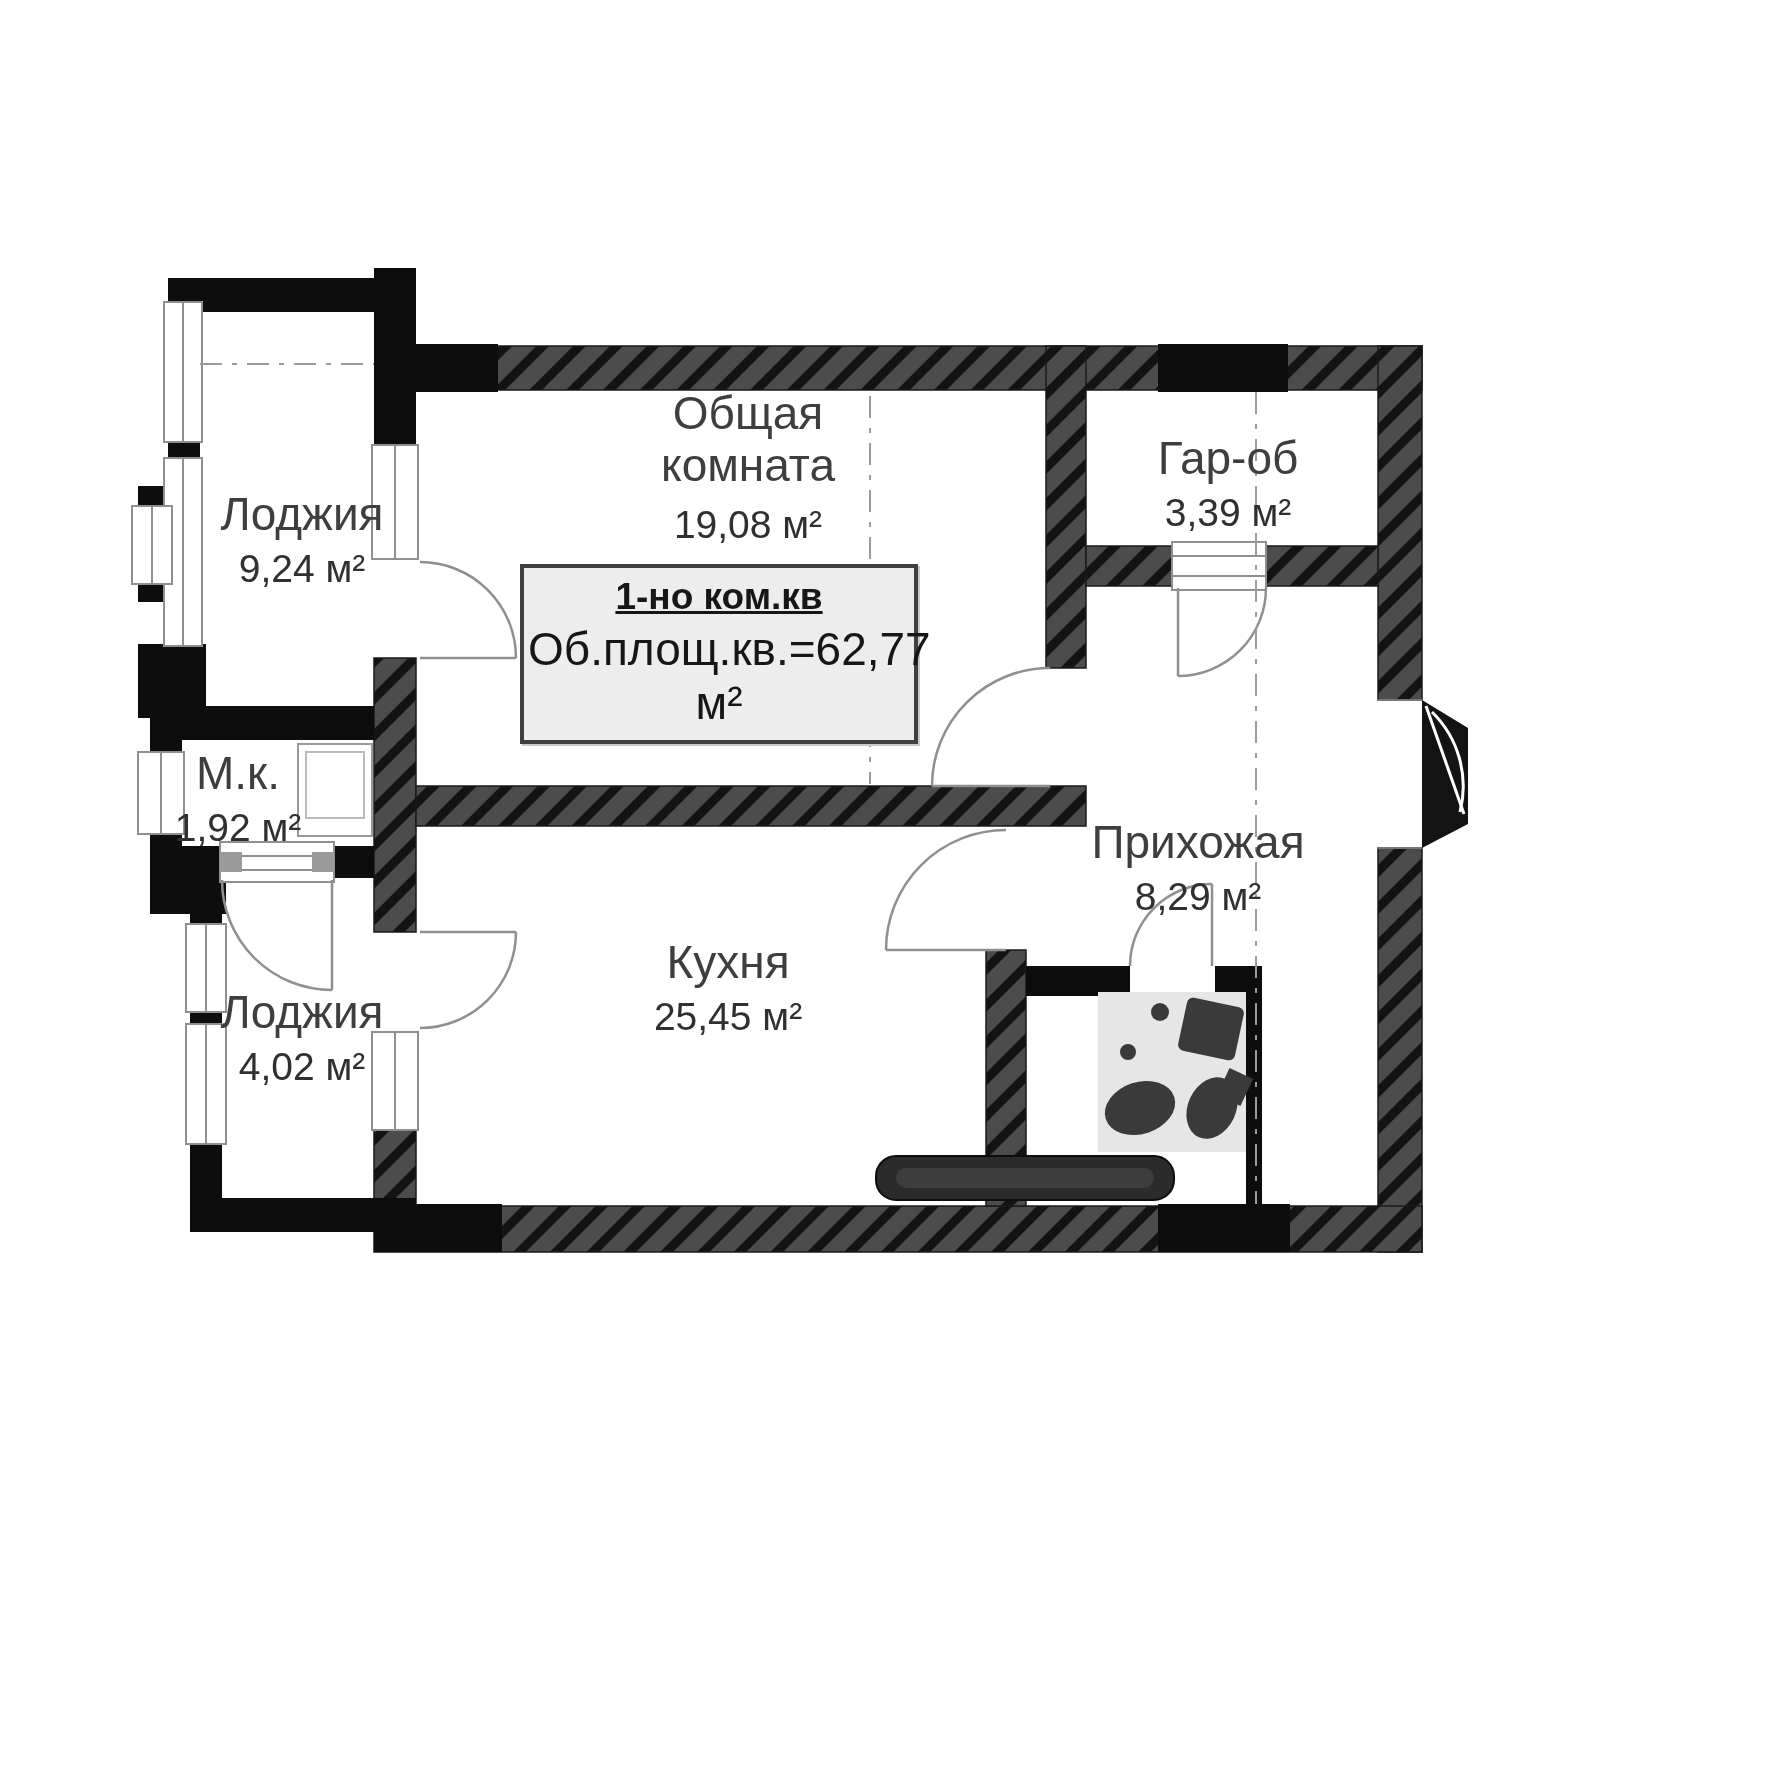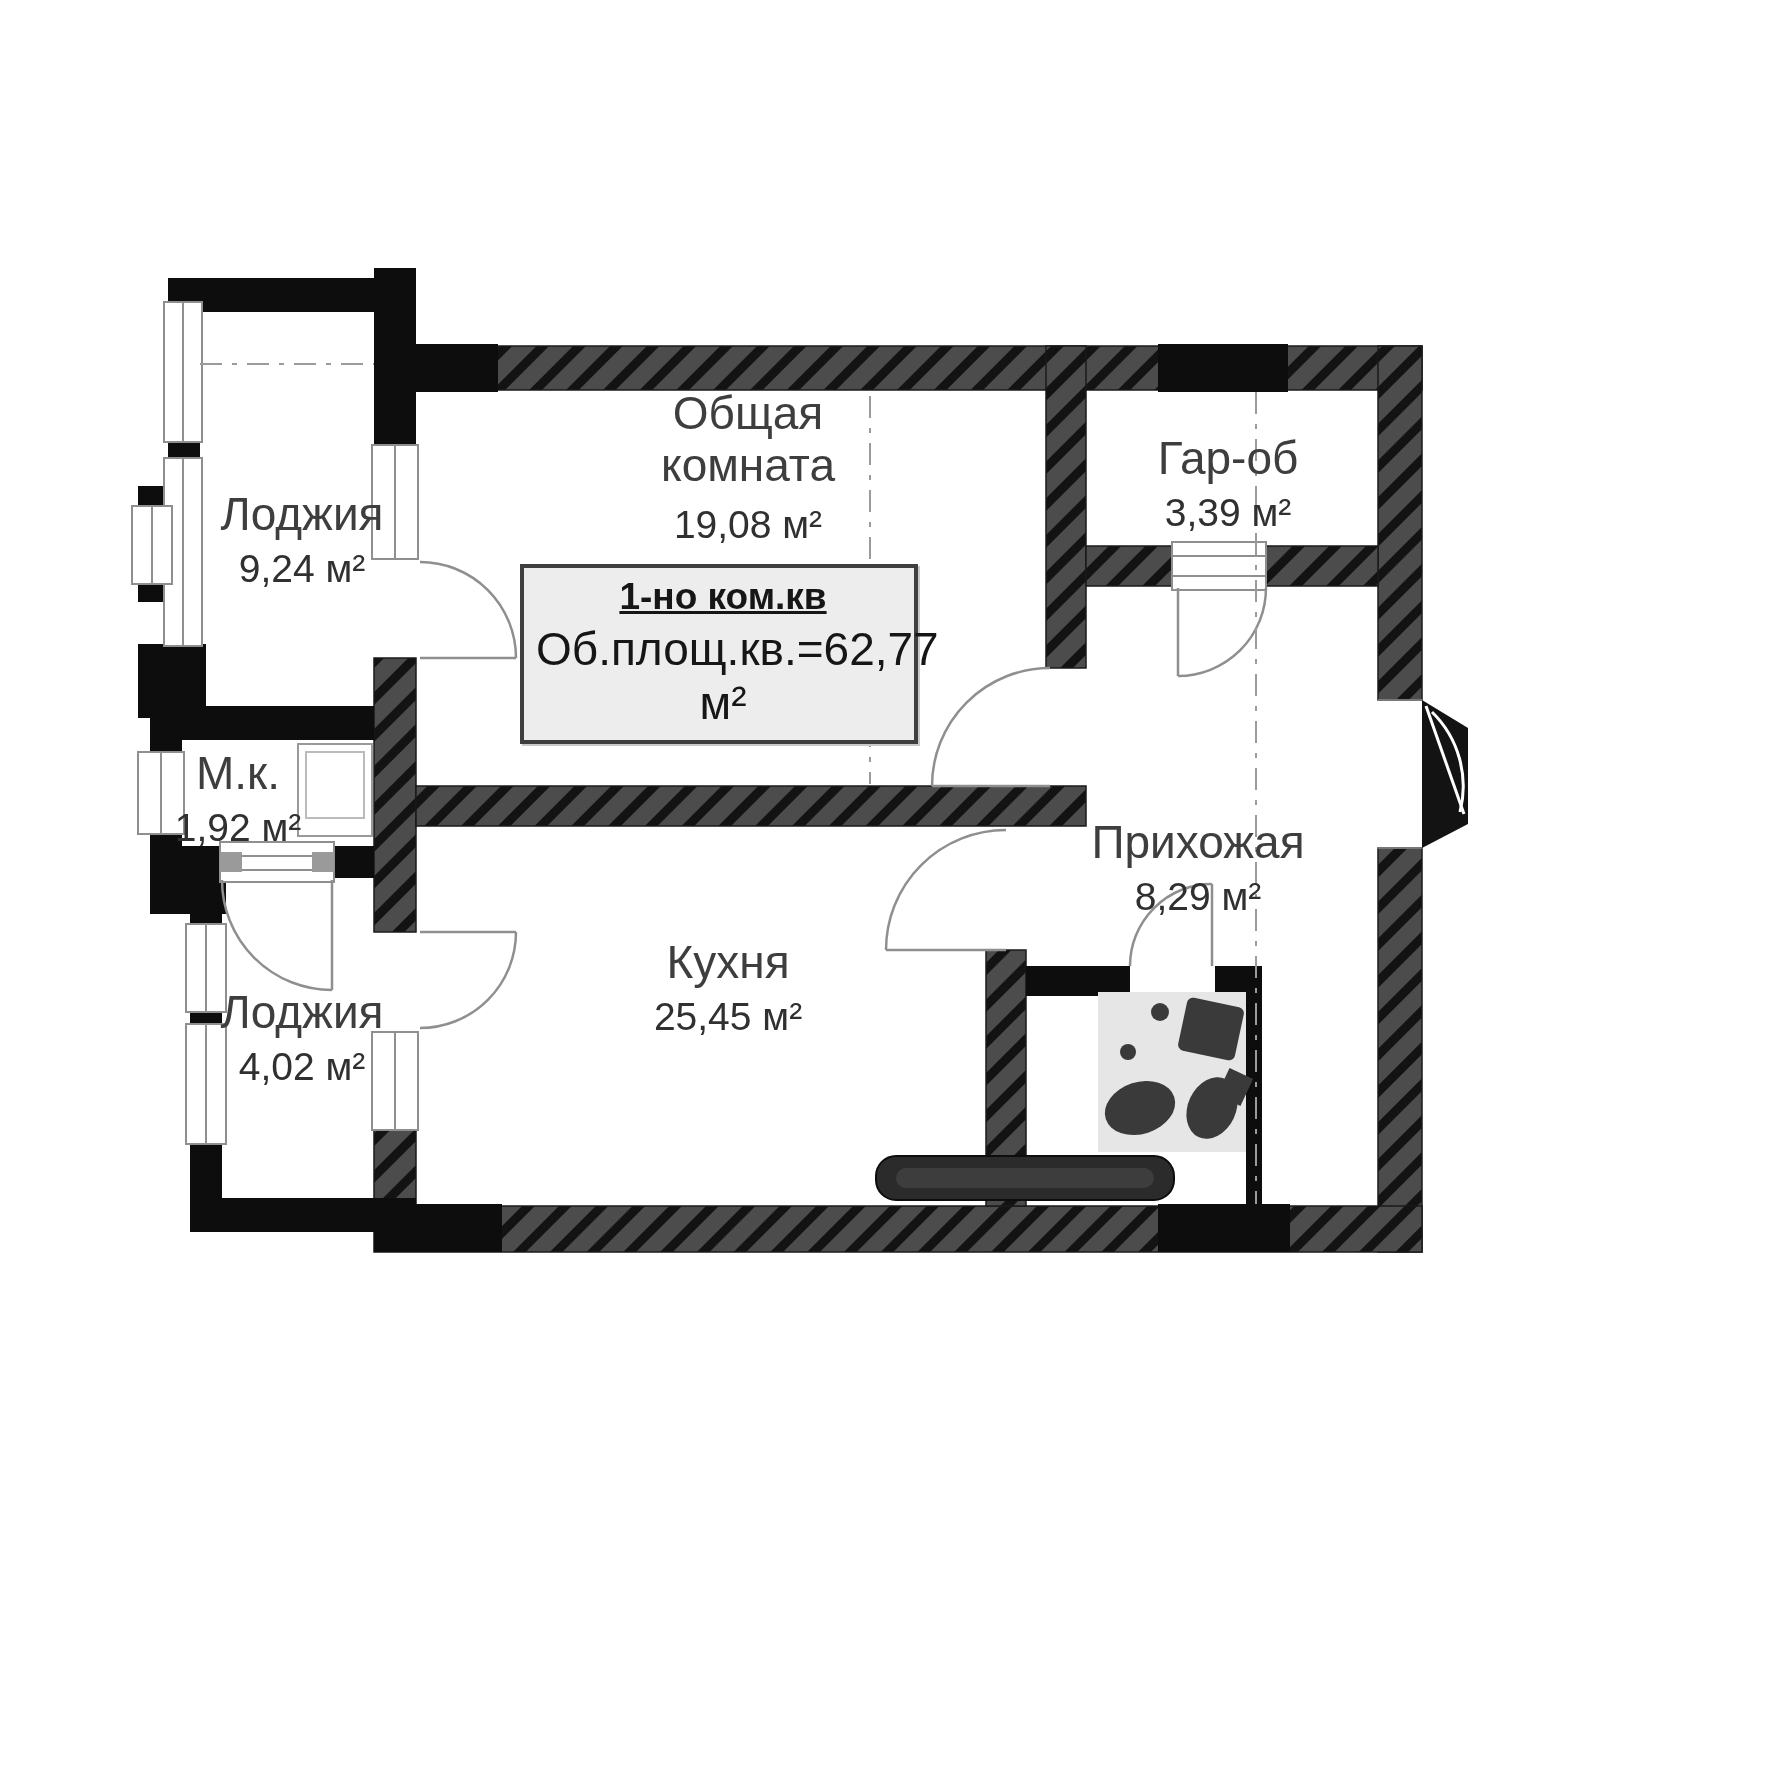--- a/index.html
+++ b/index.html
@@ -4,21 +4,21 @@
 <style>
   html,body{margin:0;padding:0;background:#ffffff;}
   #canvas{position:relative;width:1772px;height:1772px;background:#ffffff;overflow:hidden;
           font-family:"Liberation Sans",sans-serif;}
   #plan-svg{position:absolute;left:0;top:0;}
   .room-label{position:absolute;transform:translate(-50%,-50%);text-align:center;color:#3e3e3e;}
   .room-name{font-size:46px;line-height:1.12;color:#3e3e3e;}
   .room-name.wide{width:250px;margin:12px auto;}
   .room-area{font-size:39px;margin-top:6px;color:#303030;}
   .info-box{position:absolute;left:520px;top:564px;width:398px;box-sizing:border-box;
-            border:4px solid #3f3f3f;background:#ededed;text-align:center;padding:8px 4px 10px 12px;
+            border:4px solid #3f3f3f;background:#ededed;text-align:center;padding:8px 4px 10px 4px;
             box-shadow:2px 2px 0 0 #c9c9c9;}
   .info-line1{font-size:37px;font-weight:bold;text-decoration:underline;color:#161616;}
   .info-line2{font-size:46px;color:#161616;margin-top:4px;}
 </style>
 </head>
 <body>
 
 <div id="canvas">
 
   <svg id="plan-svg" width="1772" height="1772" viewBox="0 0 1772 1772">

